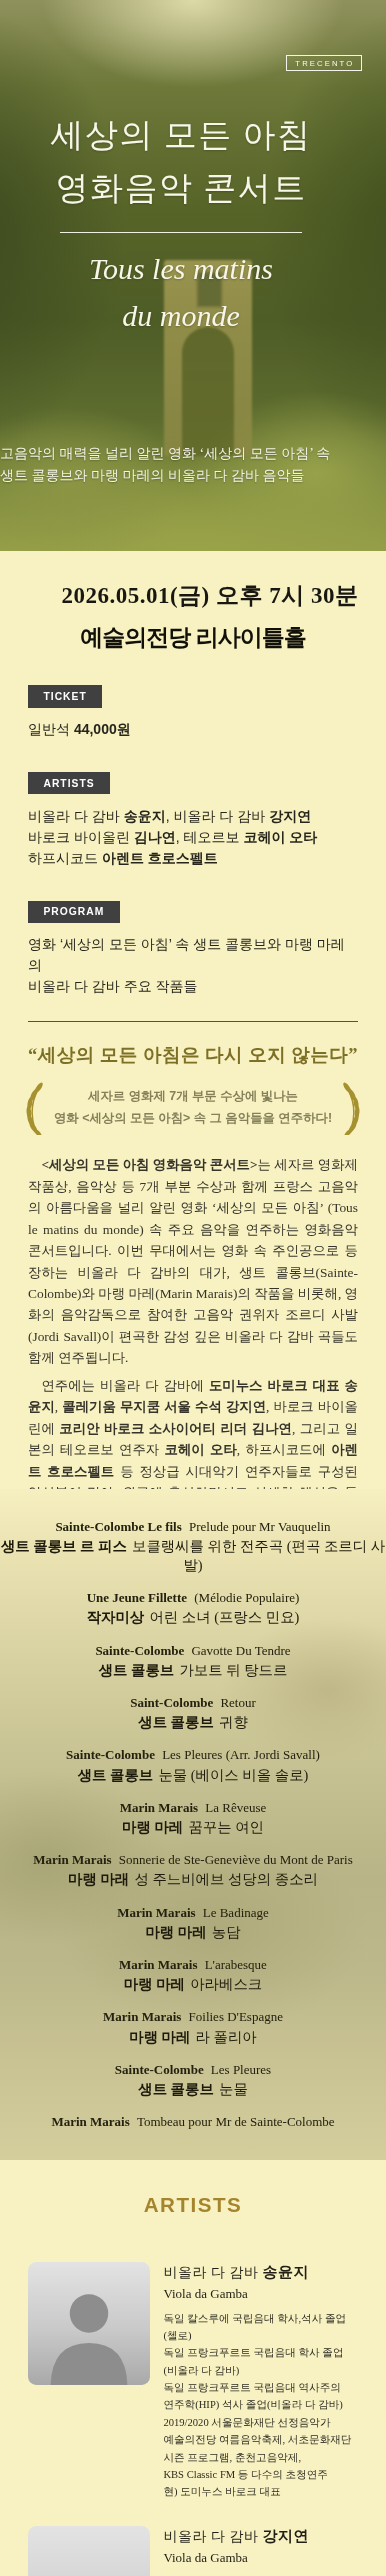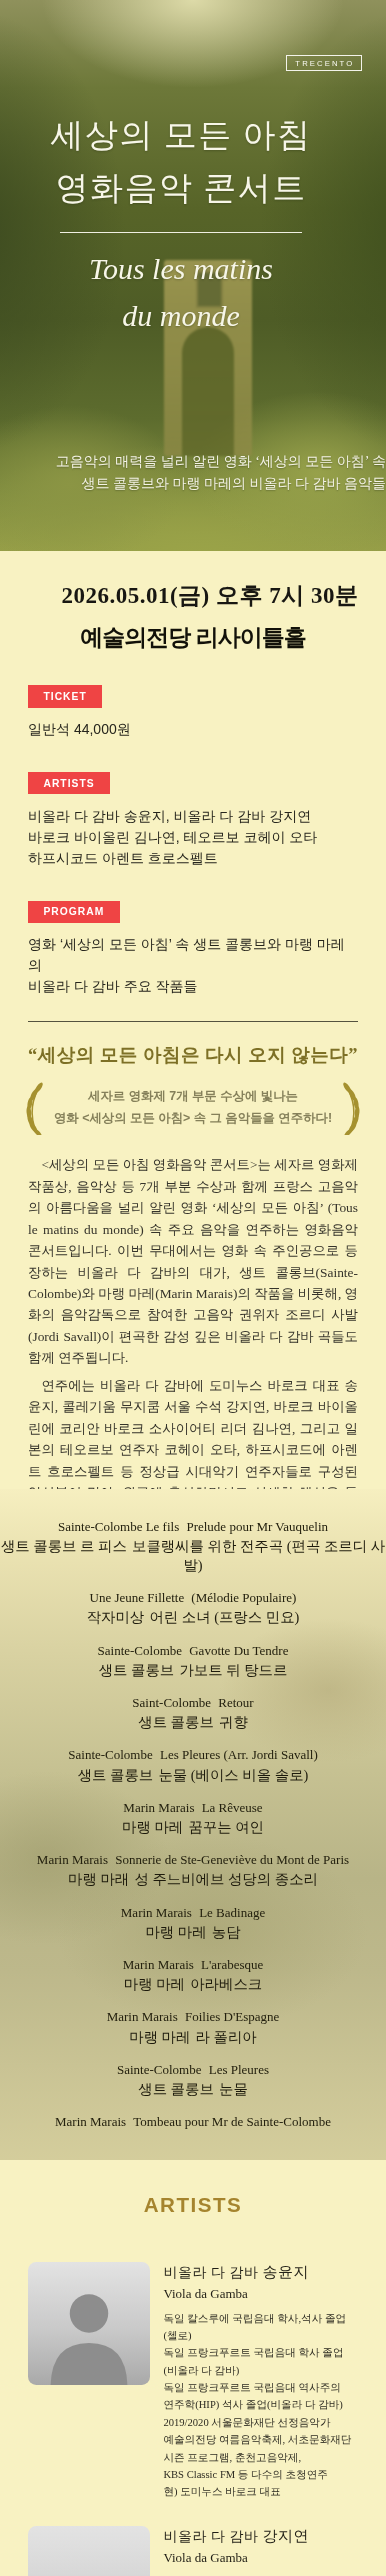--- a/index.html
+++ b/index.html
@@ -23,36 +23,36 @@
   .tower:after{content:"";position:absolute;left:32px;top:11.3px;width:23px;height:33px;
     background:#6c703a;border:2.6px solid #938b4b;}
   .hero-logo{position:absolute;top:26px;right:24px;border:1px solid #f3f3ea;color:#fafaf2;
     font-size:7.7px;font-weight:normal;letter-spacing:2.1px;padding:2.6px 6.7px 2.1px 8.2px;margin-top:29px;}
   .hero-titles{position:absolute;top:109px;left:0;width:362px;text-align:center;}
   .ht{font-family:"Liberation Serif",serif;font-size:33px;font-weight:500;letter-spacing:1.5px;
     line-height:1.6;text-shadow:0 0.5px 2.1px rgba(40,50,20,.35);}
   .hero-divider{width:242px;height:1px;background:#f0efe2;margin:17.5px auto 13.4px auto;border:0;}
   .hf{font-family:"Liberation Serif",serif;font-style:italic;font-size:30px;line-height:1.55;
     text-shadow:0 0.5px 2.1px rgba(40,50,20,.35);}
-  .hero-tagline{position:absolute;top:443px;left:0;width:386px;text-align:right;
+  .hero-tagline{position:absolute;top:443px;left:0;width:386px;text-align:left;
     font-family:"Liberation Serif",serif;font-size:14px;line-height:1.55;color:#f4f3e6;
-    text-shadow:0 0.5px 1.5px rgba(40,50,20,.4);margin-top:8px;}
+    text-shadow:0 0.5px 1.5px rgba(40,50,20,.4);}
 
   
   .info{position:relative;width:386px;height:938px;background:#f8f2c2;overflow:hidden;color:#22211a;}
   .datetime{margin:29px 0 0 0;text-align:center;font-family:"Liberation Serif",serif;
     font-size:23px;font-weight:600;color:#181712;letter-spacing:0.5px;padding-left:34px;}
   .venue{margin:11.3px 0 0 0;text-align:center;font-size:23px;font-weight:900;letter-spacing:-1px;color:#121109;}
-  .badge{display:inline-block;background:#ef4444;color:#fff;font-size:10.3px;font-weight:bold;
+  .badge{display:inline-block;background:#404040;color:#fff;font-size:10.3px;font-weight:bold;
     letter-spacing:1px;padding:5.7px 15.5px;}
   .badge-row{margin:32px 0 0 28px;}
   .info-line{margin:11.3px 28px 0 28px;font-size:14px;line-height:1.5;color:#26251c;}
   .info-lines{margin-top:11.3px;}
   .info-lines > div{margin:0 28px;font-size:14px;line-height:1.5;color:#26251c;}
-  .b{font-weight:normal;}
+  .b{font-weight:bold;}
   .sec-divider{width:330px;height:0.5px;background:#55533f;border:0;margin:24px auto 0 auto;}
   .quote{margin-top:20.6px;text-align:center;font-family:"Liberation Serif",serif;
     font-size:18.5px;font-weight:600;color:#7d7026;letter-spacing:0.5px;}
   .award{margin-top:13.4px;display:flex;justify-content:center;align-items:center;gap:6px;}
   .award-text{text-align:center;font-size:12.4px;font-weight:bold;color:#85805a;line-height:1.75;}
   .laurel{flex:0 0 auto;}
   .laurel.right{transform:scaleX(-1);}
   .about{margin:19.6px 28px 0 28px;font-family:"Liberation Serif",serif;font-size:13.4px;
     line-height:1.6;color:#35332a;text-align:justify;text-indent:1em;}
   .about + .about{margin-top:6.2px;}

